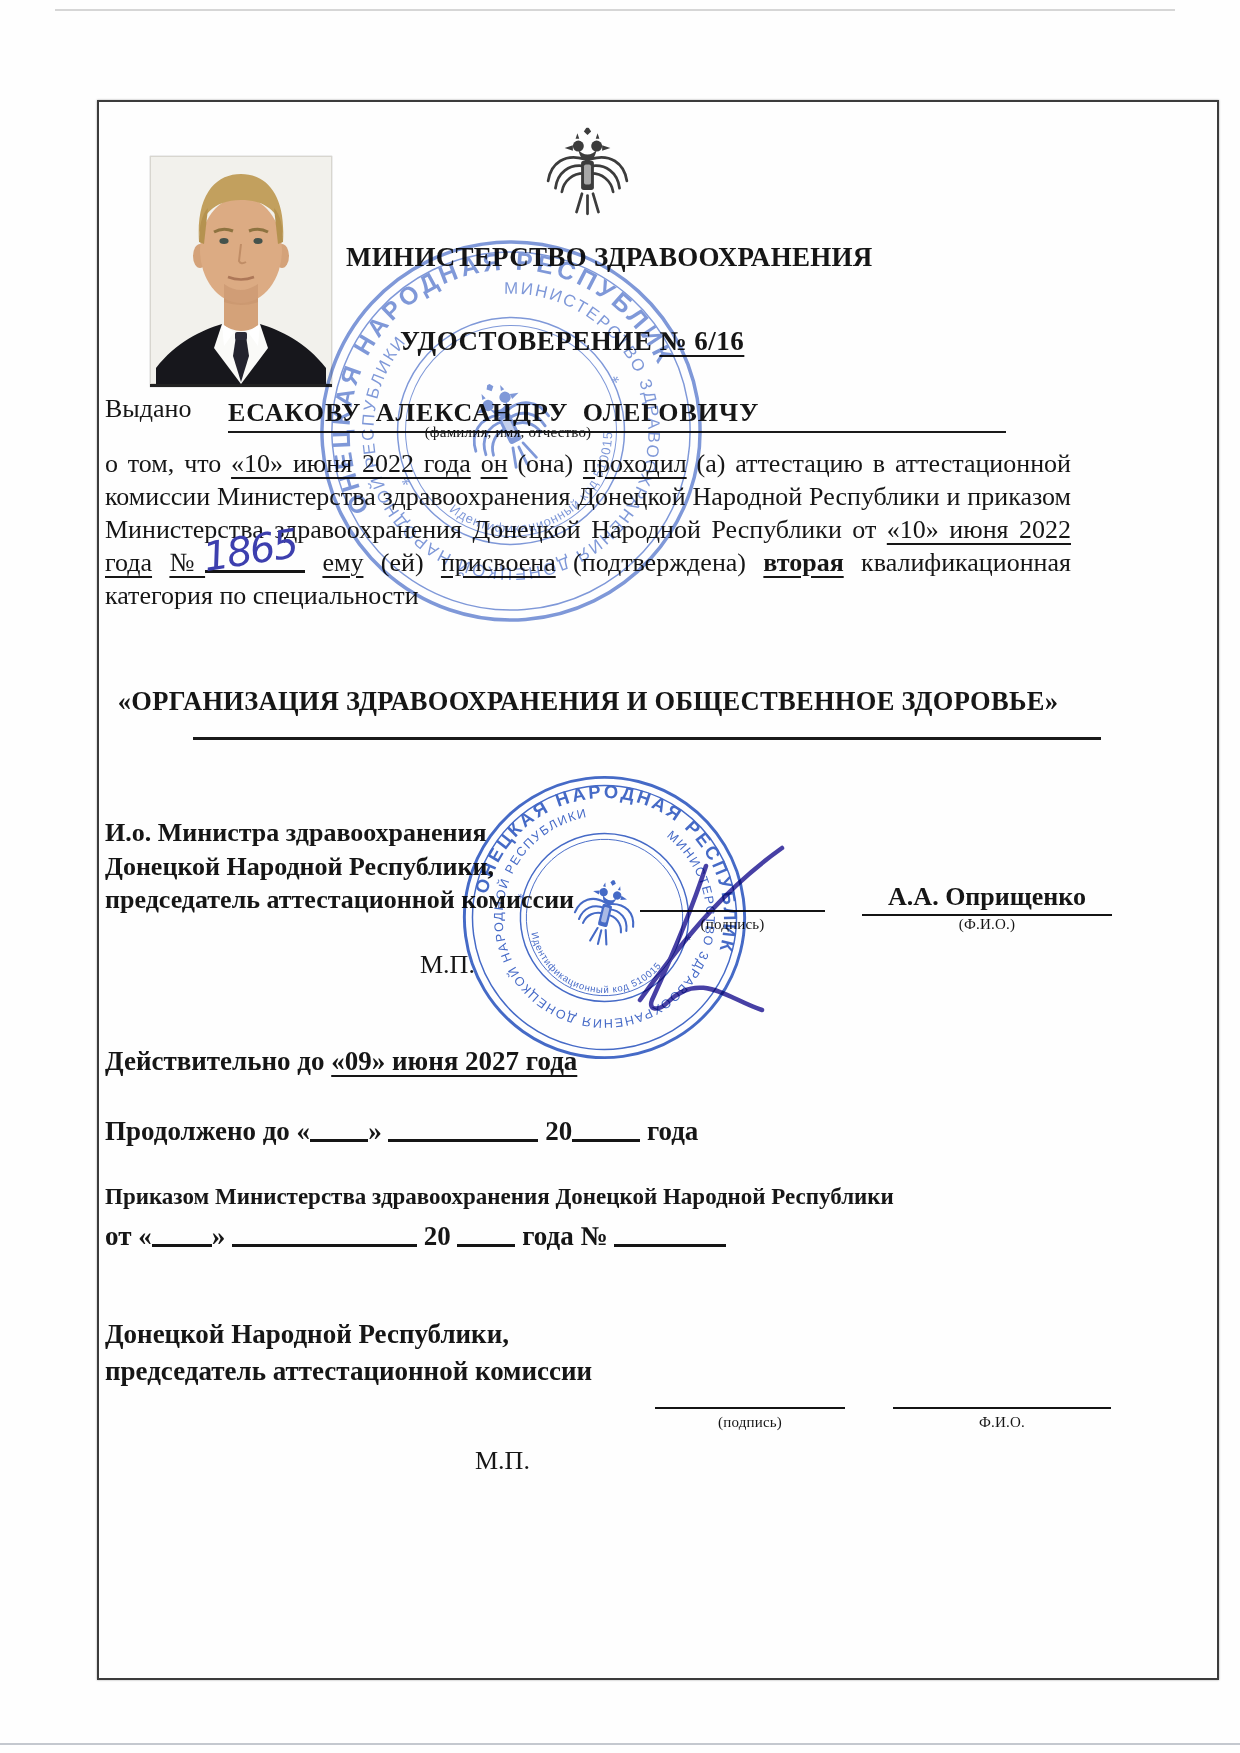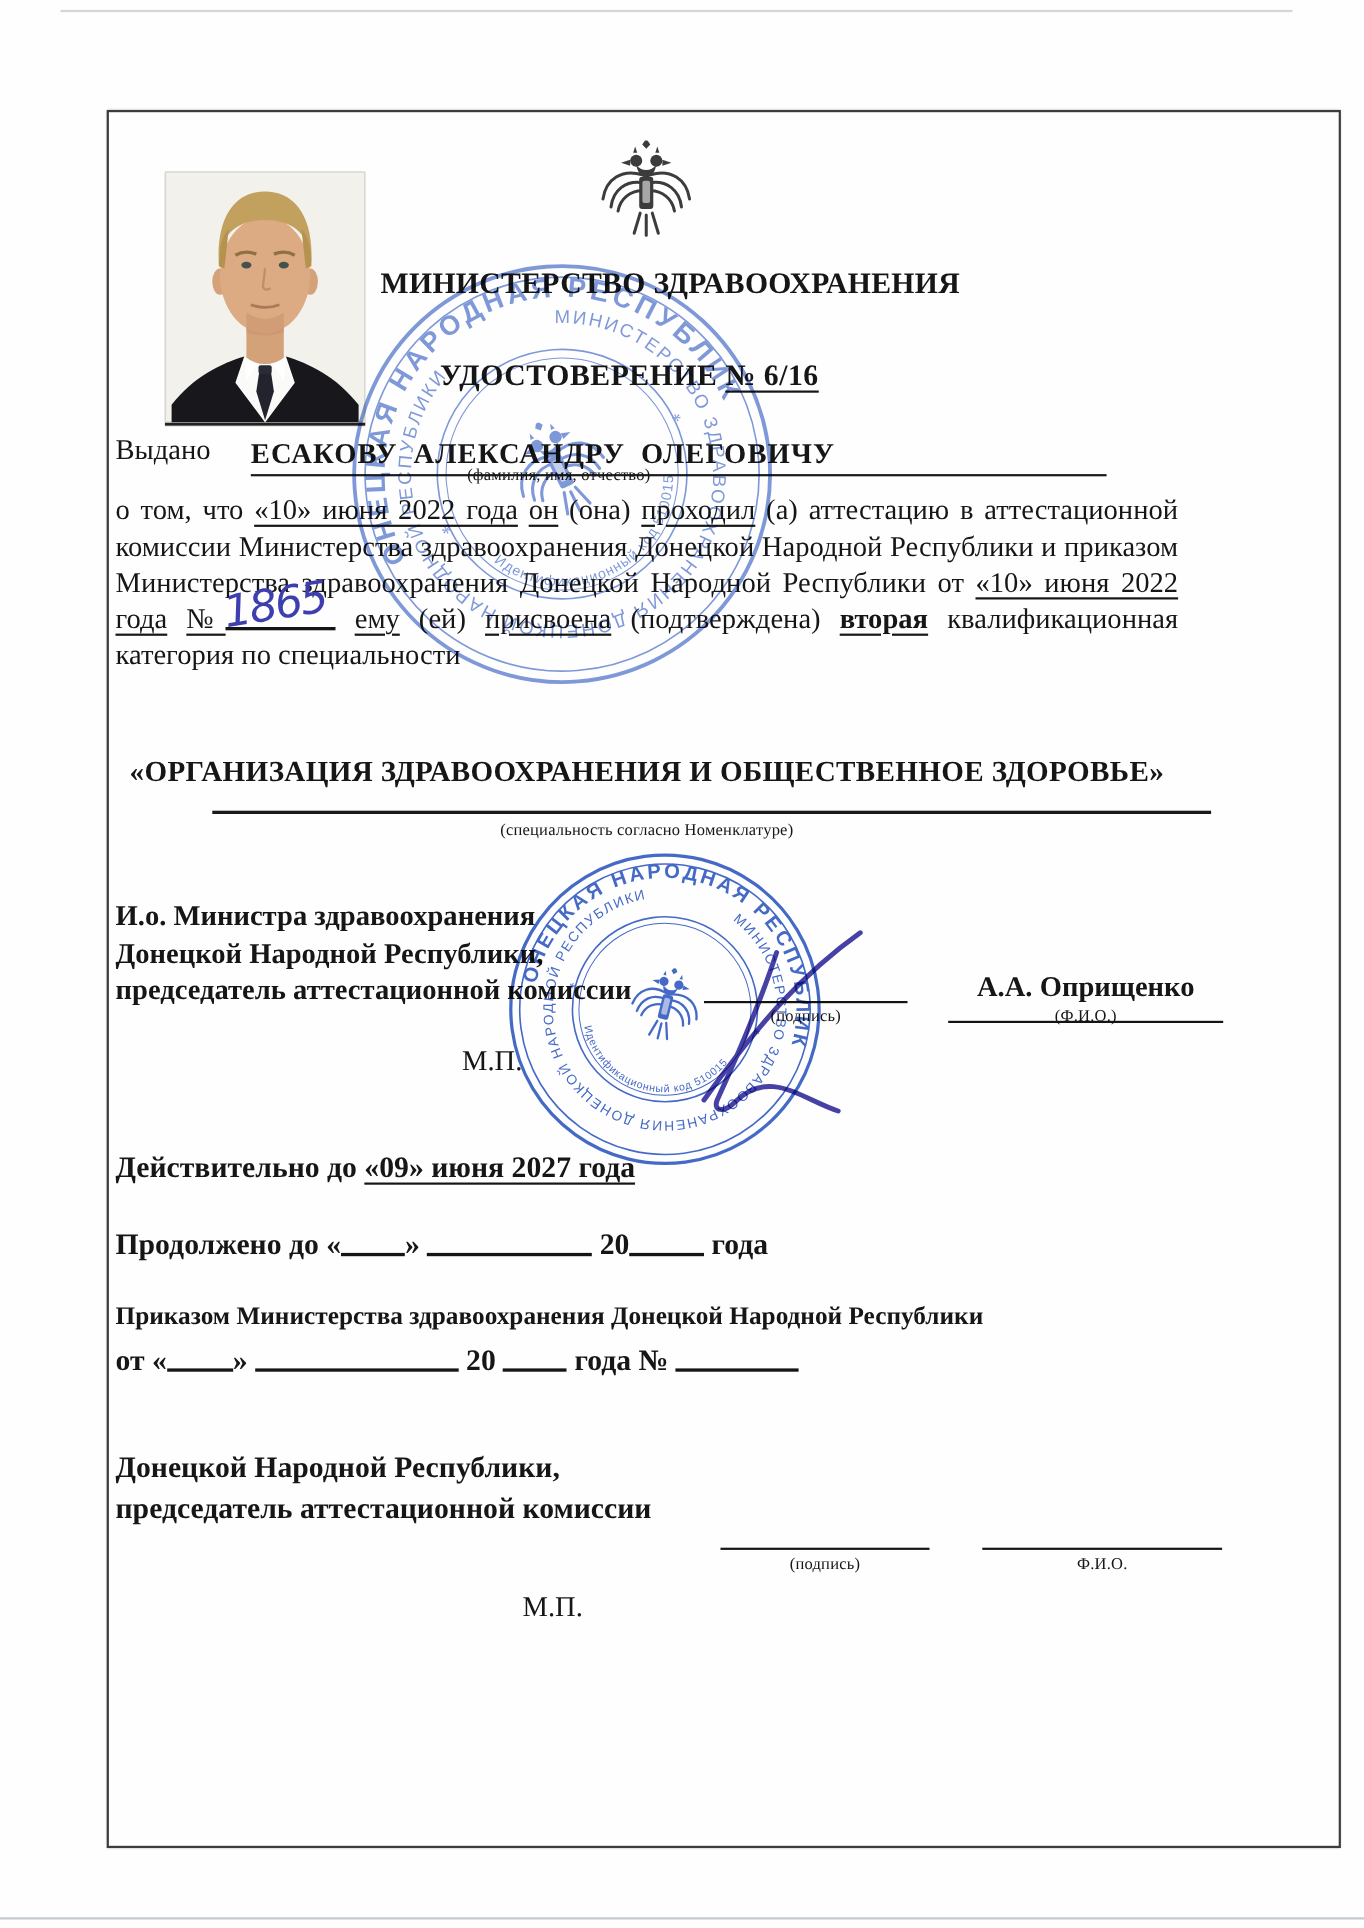--- a/index.html
+++ b/index.html
@@ -38,21 +38,21 @@
 
   .spec-title{left:105px;top:686px;width:966px;text-align:center;font-size:26.5px;font-weight:bold;letter-spacing:.3px;}
   .spec-rule{left:193px;top:737px;width:908px;height:2.5px;background:#1a1a1a;}
   .spec-cap{left:105px;top:747px;width:966px;}
 
   .io-block{left:105px;top:816px;font-size:26px;font-weight:bold;line-height:33.5px;}
   .sigline{border-bottom:2.5px solid #141414;height:26px;}
   .sig1{left:640px;top:884px;width:185px;}
   .sig1-cap{left:640px;top:916px;width:185px;}
   .name1{left:862px;top:882px;width:250px;border-bottom:2.5px solid #141414;text-align:center;
-         font-size:26px;font-weight:bold;padding-bottom:16px;}
+         font-size:26px;font-weight:bold;padding-bottom:2px;}
   .name1-cap{left:882px;top:916px;width:210px;}
   .mp1{left:420px;top:950px;font-size:26px;}
 
   .valid{left:105px;top:1046px;font-size:27px;font-weight:bold;}
   .prolong{left:105px;top:1116px;font-size:27px;font-weight:bold;}
   .order1{left:105px;top:1184px;font-size:23px;font-weight:bold;}
   .order2{left:105px;top:1221px;font-size:27px;font-weight:bold;}
 
   .min-block{left:105px;top:1316px;font-size:27px;font-weight:bold;line-height:36.5px;}
   .sig2{left:655px;top:1381px;width:190px;}
@@ -154,21 +154,20 @@
   <div class="abs issued-label">Выдано</div>
   <div class="abs name-wrap">
     <span class="holder-name">ЕСАКОВУ АЛЕКСАНДРУ ОЛЕГОВИЧУ</span>
   </div>
   <div class="abs small-cap name-cap">(фамилия, имя, отчество)</div>
 
   <div class="abs paragraph"><span>о том, что </span><span class="u">«10» июня 2022 года</span><span> </span><span class="u">он</span><span> (она) </span><span class="u">проходил</span><span> (а) аттестацию в аттестационной комиссии Министерства здравоохранения Донецкой Народной Республики и приказом Министерства здравоохранения Донецкой Народной Республики от </span><span class="u">«10» июня 2022 года</span><span>  </span><span class="u">№</span><span class="hw-wrap" style="width: 100px;"><span class="hw-text">1865</span></span><span> </span><span class="u">ему</span><span> (ей) </span><span class="u">присвоена</span><span> (подтверждена) </span><span class="u b">вторая</span><span> квалификационная категория по специальности</span></div>
 
   <div class="abs spec-title">«ОРГАНИЗАЦИЯ ЗДРАВООХРАНЕНИЯ И ОБЩЕСТВЕННОЕ ЗДОРОВЬЕ»</div>
   <div class="abs spec-rule"></div>
-  <div class="abs small-cap spec-cap">(специальность согласно Номенклатуре)</div>
 
   <div class="abs io-block">
     <div>И.о. Министра здравоохранения</div>
     <div>Донецкой Народной Республики,</div>
     <div>председатель аттестационной комиссии</div>
   </div>
   <div class="abs sigline sig1"></div>
   <div class="abs small-cap sig1-cap">(подпись)</div>
   <div class="abs name1">А.А. Оприщенко</div>
   <div class="abs small-cap name1-cap">(Ф.И.О.)</div>

